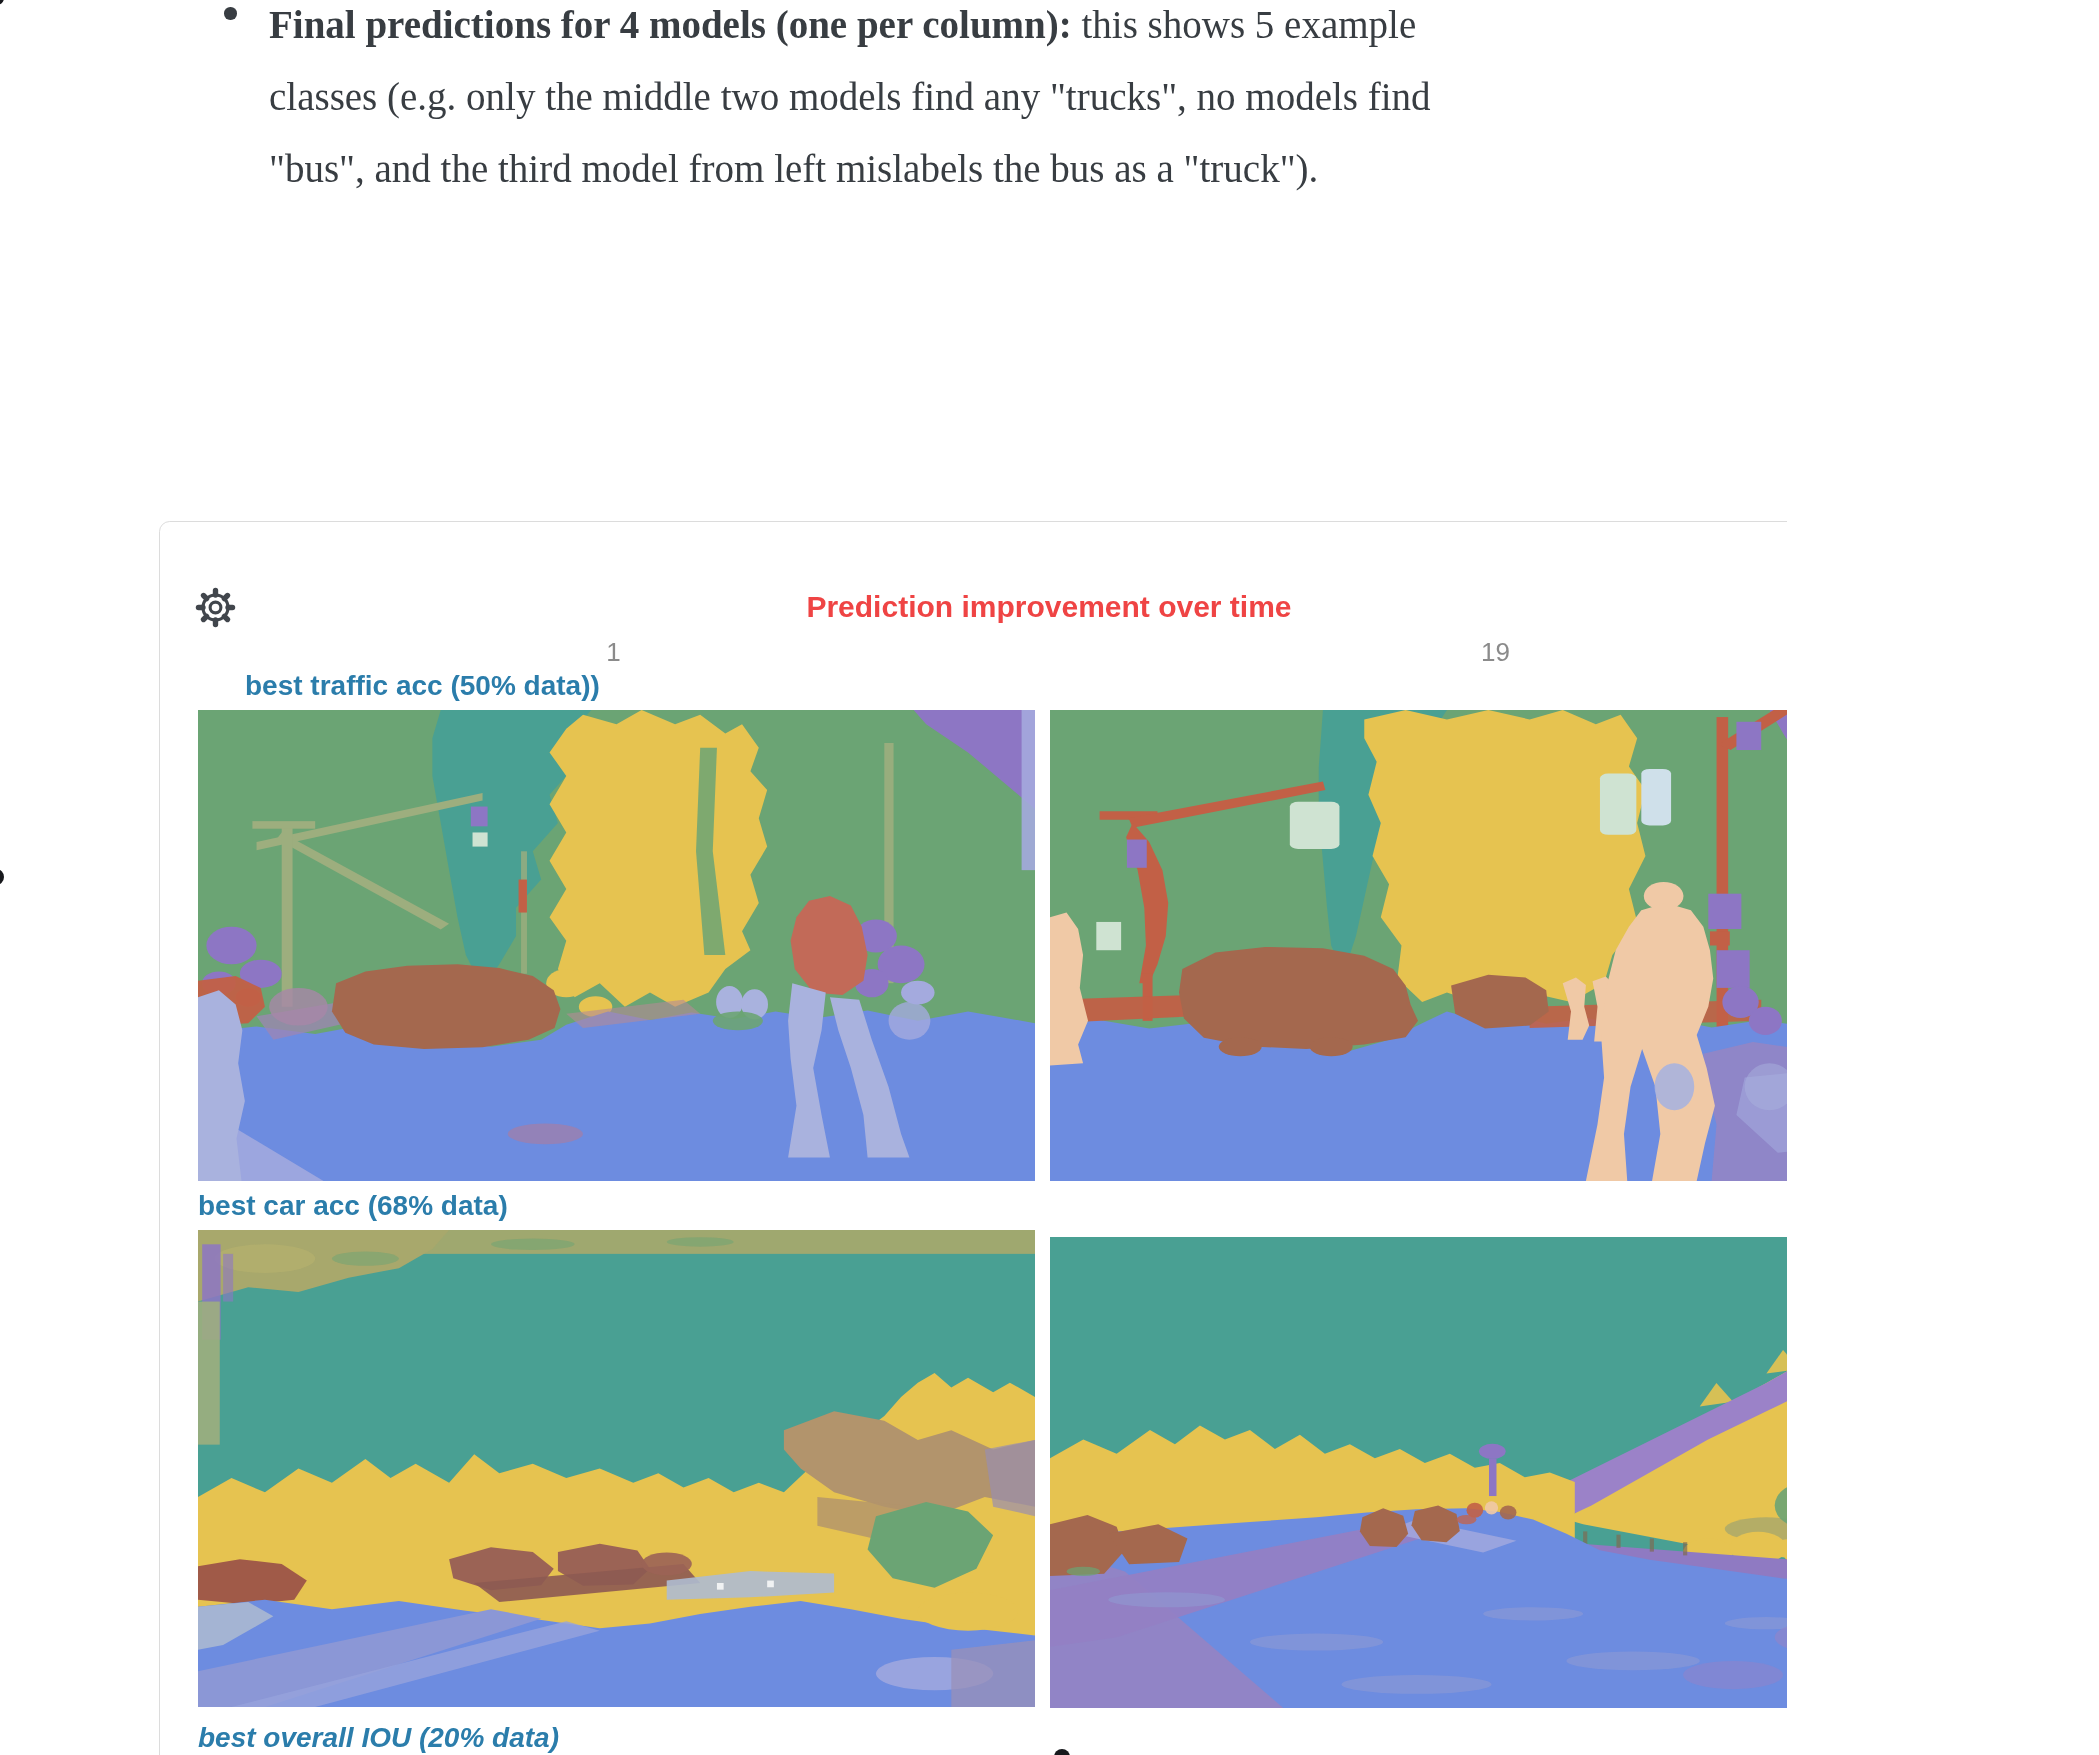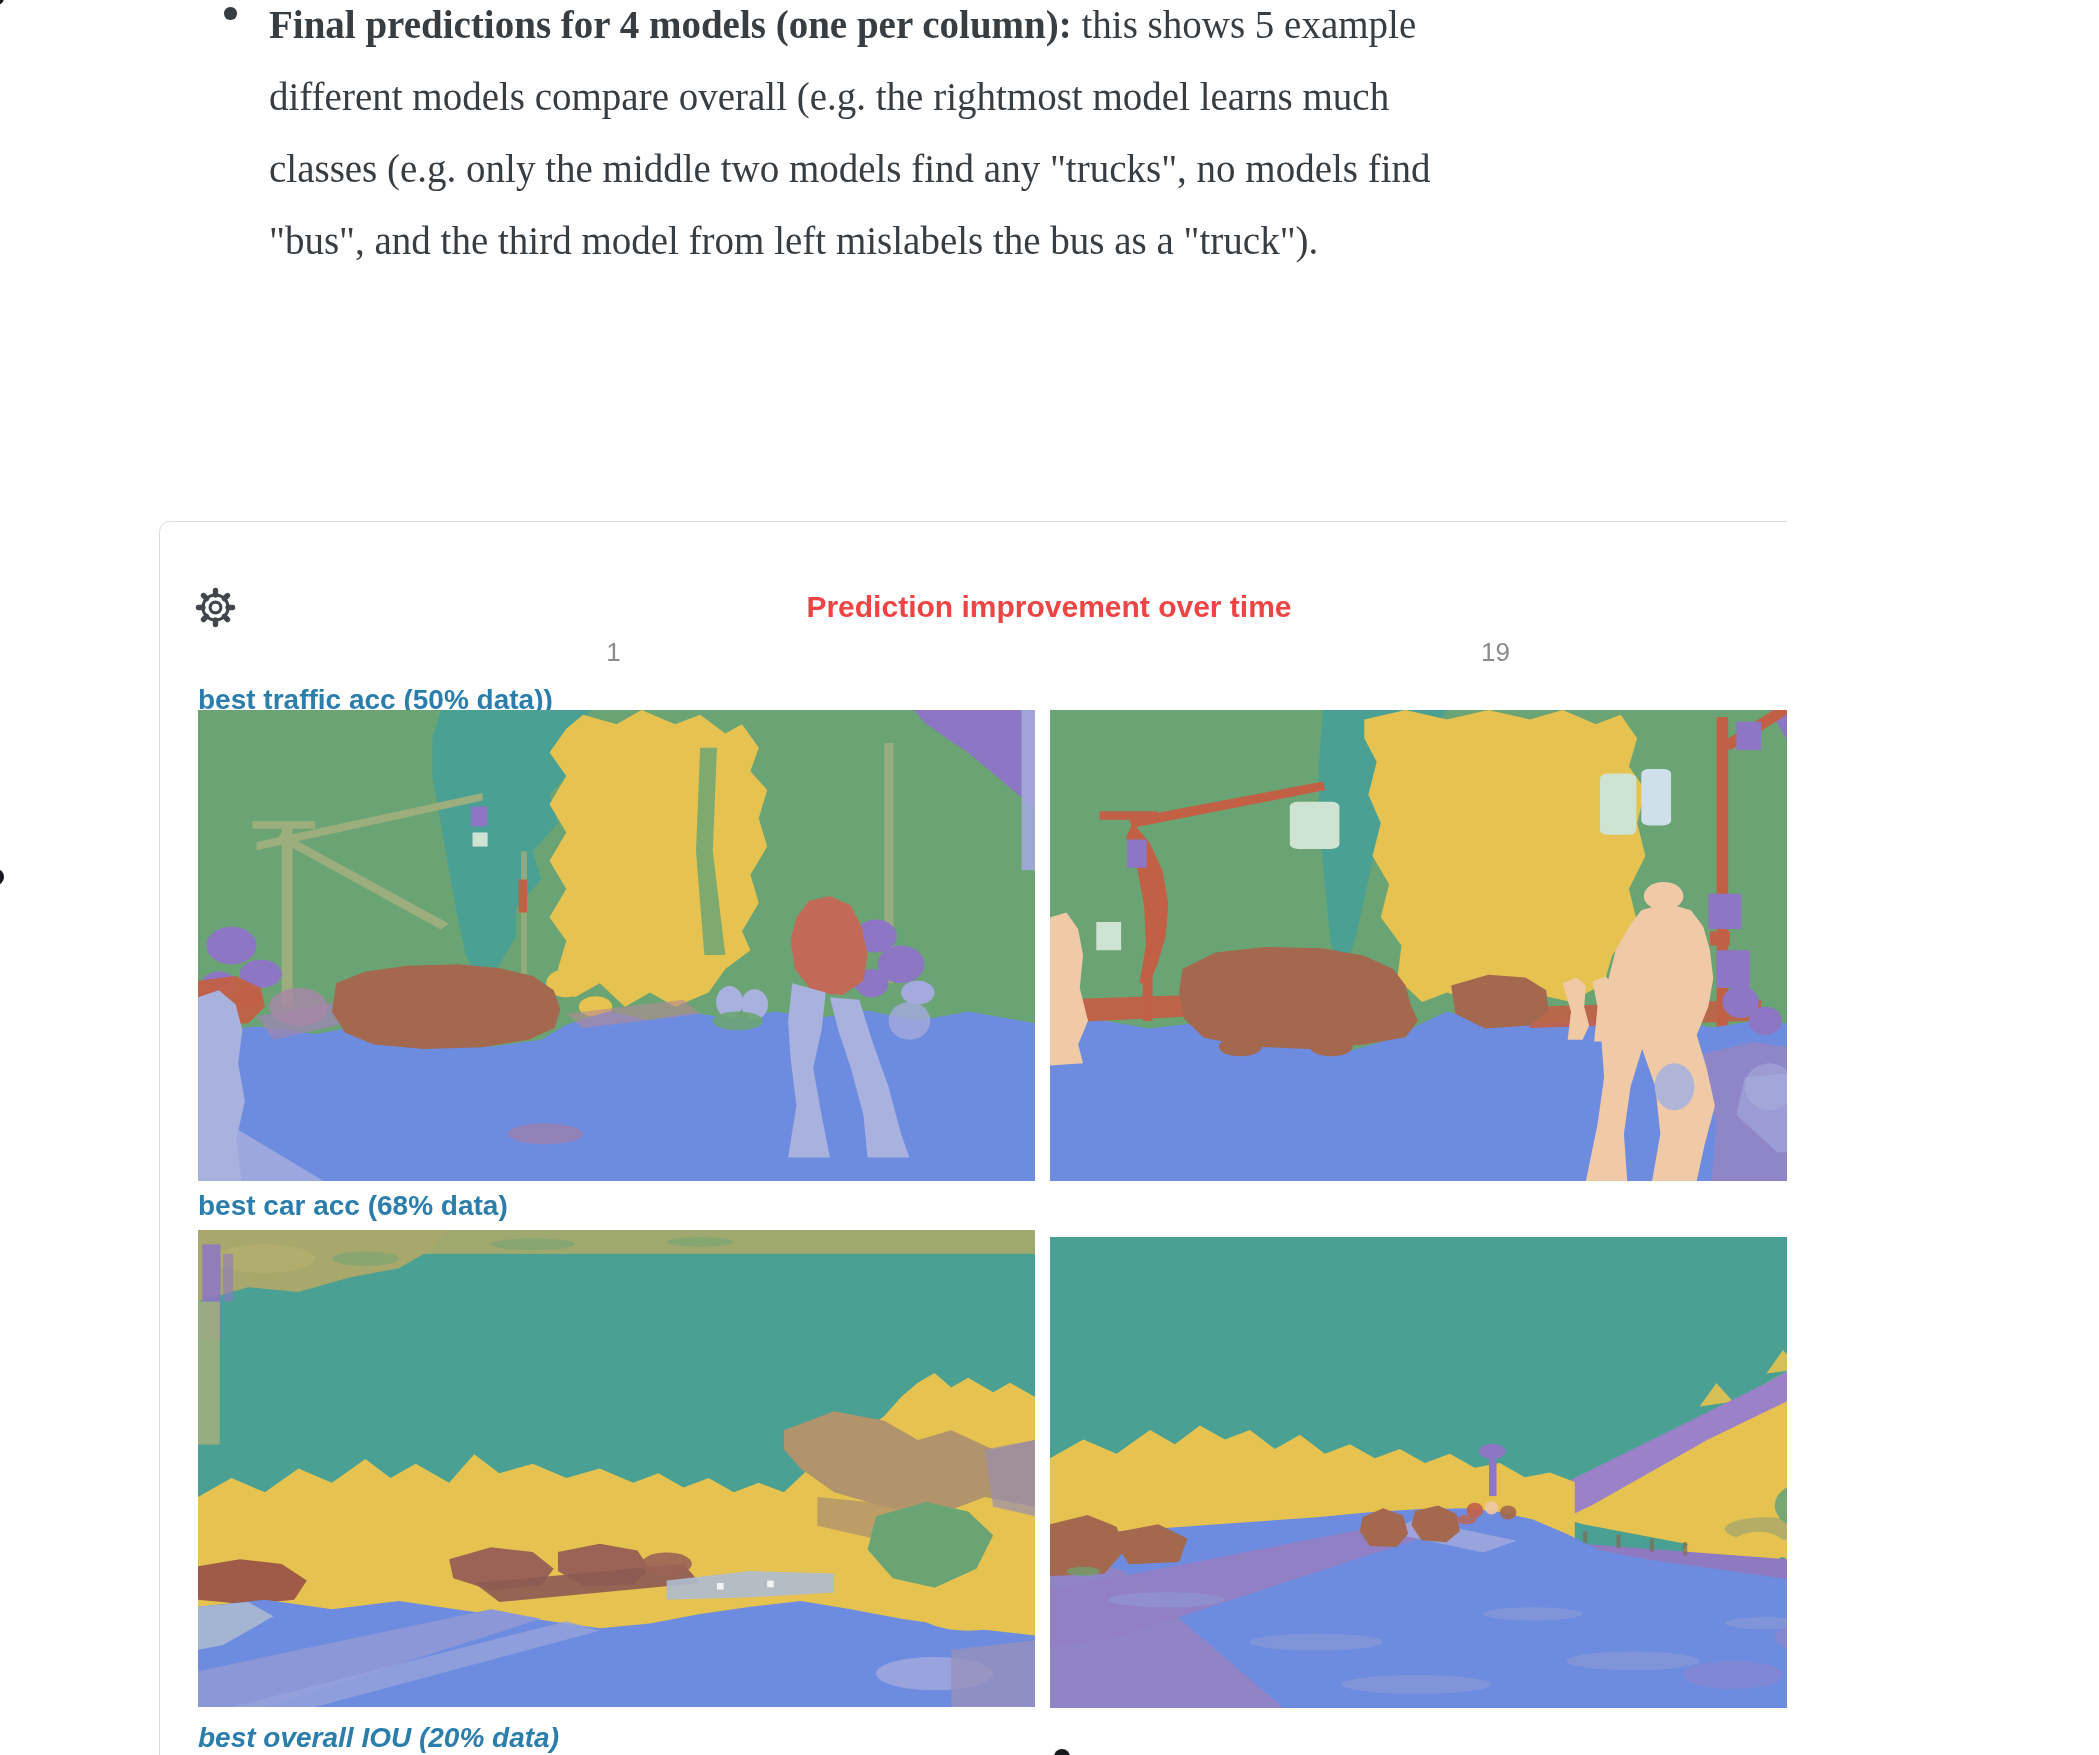--- a/index.html
+++ b/index.html
@@ -13,21 +13,21 @@
   .bullet{position:absolute;left:224px;top:7.2px;width:12.5px;height:12.5px;border-radius:50%;background:#383d42;}
   
   .panel{position:absolute;left:159px;top:521px;width:1780px;height:1343px;
          border:1.8px solid #dcdcdc;border-radius:10.7px;background:#fff;box-sizing:border-box;}
   .gear{position:absolute;left:34px;top:64px;width:43px;height:43px;cursor:pointer;}
   .panel-title{position:absolute;left:0;right:0;top:68px;text-align:center;
                font-size:30px;font-weight:700;color:#ef4444;}
   .step{position:absolute;top:115px;width:107px;text-align:center;font-size:26px;color:#8b8b8b;}
   .s1{left:400px;}  .s19{left:1282px;}
   .run-label{position:absolute;left:38px;font-size:28px;font-weight:700;color:#2b7dab;cursor:pointer;}
-  .l1{top:162px;} .l2{top:668px;} .l3{top:1200px;font-style:italic;}
+  .l1{top:148px;margin-left:47px;} .l2{top:668px;} .l3{top:1200px;font-style:italic;}
   .seg{position:absolute;display:block;}
   .imgA{left:38px;top:188px;width:837px;height:471px;}
   .imgB{left:890px;top:188px;width:827px;height:471px;}
   .imgC{left:38px;top:708px;width:837px;height:477px;}
   .imgD{left:890px;top:715px;width:833px;height:471px;}
   
   .handle{position:absolute;border-radius:50%;background:#17181c;}
   .h-tl{left:-9.9px;top:-9px;width:14.3px;height:14.3px;}
   .h-tr{left:2093px;top:-9.9px;width:16px;height:16px;}
   .h-ml{left:-12.5px;top:869px;width:16px;height:16px;}
@@ -36,21 +36,20 @@
   .cursor{position:absolute;left:1976px;top:591px;width:36px;height:47px;}
 </style>
 </head>
 <body>
 
 <div class="screen">
 
   <span class="bullet"></span>
   <div class="doc">
     <div class="tline"><b>Final predictions for 4 models (one per column):</b><span> this shows 5 example</span></div>
-    <div class="tline">different models compare overall (e.g. the rightmost model learns much</div>
     <div class="tline">classes (e.g. only the middle two models find any "trucks", no models find</div>
     <div class="tline">"bus", and the third model from left mislabels the bus as a "truck").</div>
   </div>
 
   <div class="panel">
 
     <svg class="gear" viewBox="0 0 48 48">
       <g stroke="#41464c" fill="none">
         <circle cx="24" cy="24" r="14" stroke-width="3.5"></circle>
         <circle cx="24" cy="24" r="6" stroke-width="3.5"></circle>

